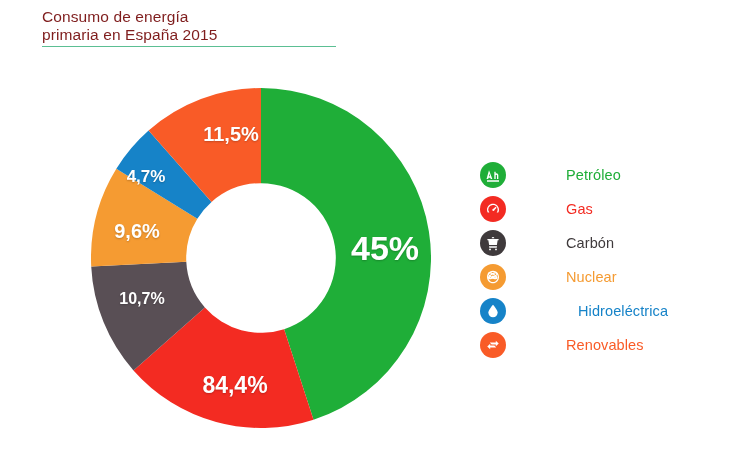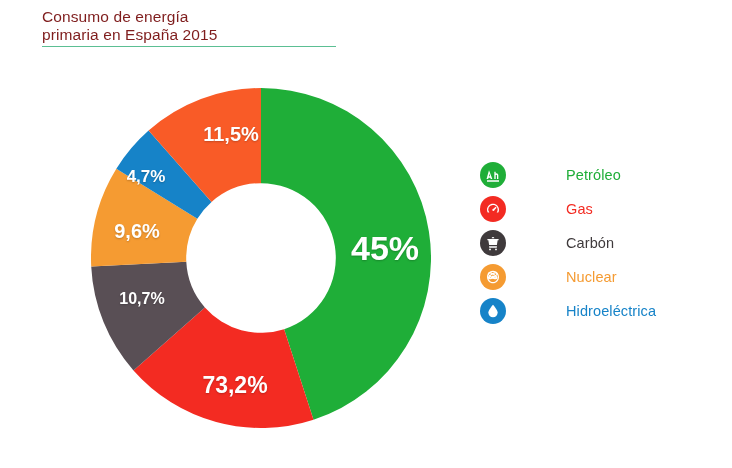--- a/index.html
+++ b/index.html
@@ -115,21 +115,21 @@
         <path d="M170 0 A170 170 0 0 1 222.53288904374108 331.67960777017606 L193.11447117924607 241.13902741887748 A74.8 74.8 0 0 0 170 95.2 Z" fill="#1fae38"></path>
         <path d="M222.53288904374108 331.67960777017606 A170 170 0 0 1 42.48111816282187 282.4230171050208 L113.89169199164162 219.46612752620916 A74.8 74.8 0 0 0 193.11447117924607 241.13902741887748 Z" fill="#f32b22"></path>
         <path d="M42.48111816282187 282.4230171050208 A170 170 0 0 1 0.21471737697703475 178.54153409056084 L95.2944756458699 173.75827499984678 A74.8 74.8 0 0 0 113.89169199164162 219.46612752620916 Z" fill="#594f55"></path>
         <path d="M0.21471737697703475 178.54153409056084 A170 170 0 0 1 25.330938094902393 80.72031290657971 L106.34561276175705 130.71693767889508 A74.8 74.8 0 0 0 95.2944756458699 173.75827499984678 Z" fill="#f59b32"></path>
         <path d="M25.330938094902393 80.72031290657971 A170 170 0 0 1 57.576982894979224 42.48111816282183 L120.53387247379086 113.89169199164161 A74.8 74.8 0 0 0 106.34561276175705 130.71693767889508 Z" fill="#1683c8"></path>
         <path d="M57.576982894979224 42.48111816282183 A170 170 0 0 1 169.99999999999997 0 L170 95.2 A74.8 74.8 0 0 0 120.53387247379086 113.89169199164161 Z" fill="#f95b27"></path>
       </g>
   </svg>
   <div id="donut-labels">
       <div class="slice-label lbl-petroleo" style="left: 294px; top: 160px;">45%</div>
-      <div class="slice-label lbl-gas" style="left: 144px; top: 297px;">73,2%</div>
+      <div class="slice-label lbl-gas" style="left: 144px; top: 297px;">84,4%</div>
       <div class="slice-label lbl-carbon" style="left: 51px; top: 211px;">10,7%</div>
       <div class="slice-label lbl-nuclear" style="left: 46px; top: 143px;">9,6%</div>
       <div class="slice-label lbl-hidro" style="left: 55px; top: 89px;">4,7%</div>
       <div class="slice-label lbl-renovables" style="left: 140px; top: 46px;">11,5%</div>
     </div>
 </div>
 
 <div id="legend">
     <div class="legend-item">
       <span class="legend-swatch" style="background: rgb(31, 174, 56);">
@@ -167,15 +167,23 @@
         </svg>
       </span>
       <span class="legend-label" style="color: rgb(245, 155, 50);">Nuclear</span>
     </div>
     <div class="legend-item">
       <span class="legend-swatch" style="background: rgb(22, 131, 200);">
         <svg width="16" height="16" viewBox="0 0 24 24">
           <path fill="#ffffff" d="M12 2.5S5 10.3 5 14.4a7 7 0 0 0 14 0C19 10.3 12 2.5 12 2.5z"></path>
         </svg>
       </span>
-      <span class="legend-label" style="color: rgb(22, 131, 200);">Hidroeléctrica</span>
+      <span class="legend-label" style="color: rgb(22, 131, 200); margin-left: 12px;">Hidroeléctrica</span>
+    </div>
+    <div class="legend-item">
+      <span class="legend-swatch" style="background: rgb(249, 91, 39);">
+        <svg width="16" height="16" viewBox="0 0 24 24">
+          <path fill="#ffffff" d="M7.2 8.3h9V5.6l4.4 4.2-4.4 4.2v-2.7H9.9l-2.7-3zM16.8 15.7h-9v2.7L3.4 14.2l4.4-4.2v2.7h6.3l2.7 3z"></path>
+        </svg>
+      </span>
+      <span class="legend-label" style="color: rgb(249, 91, 39);">Renovables</span>
     </div>
   </div>
 
 </body></html>

